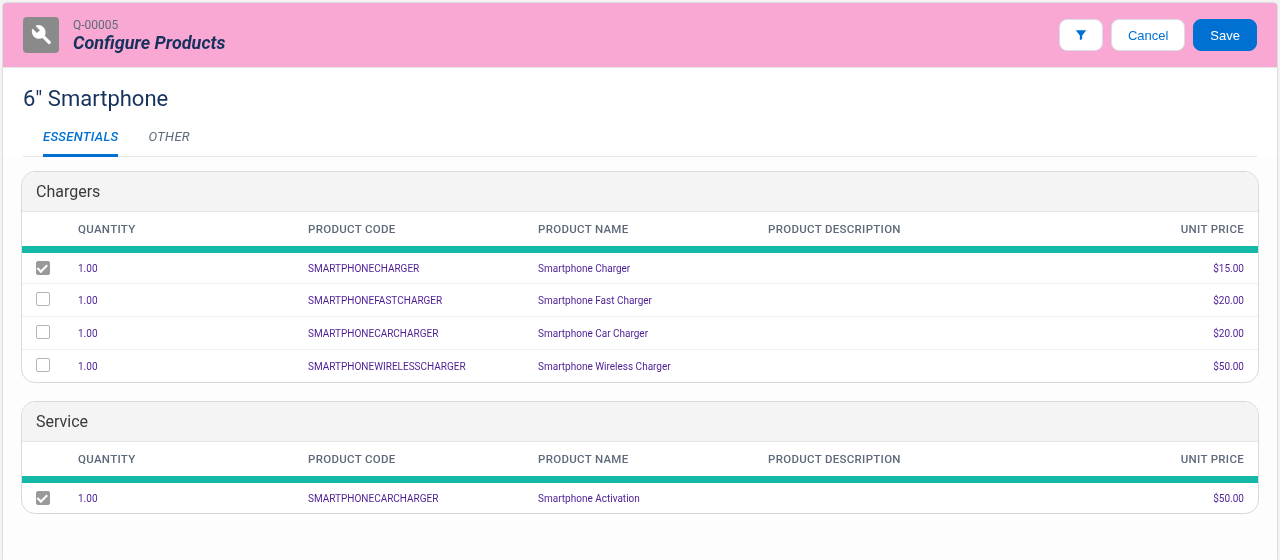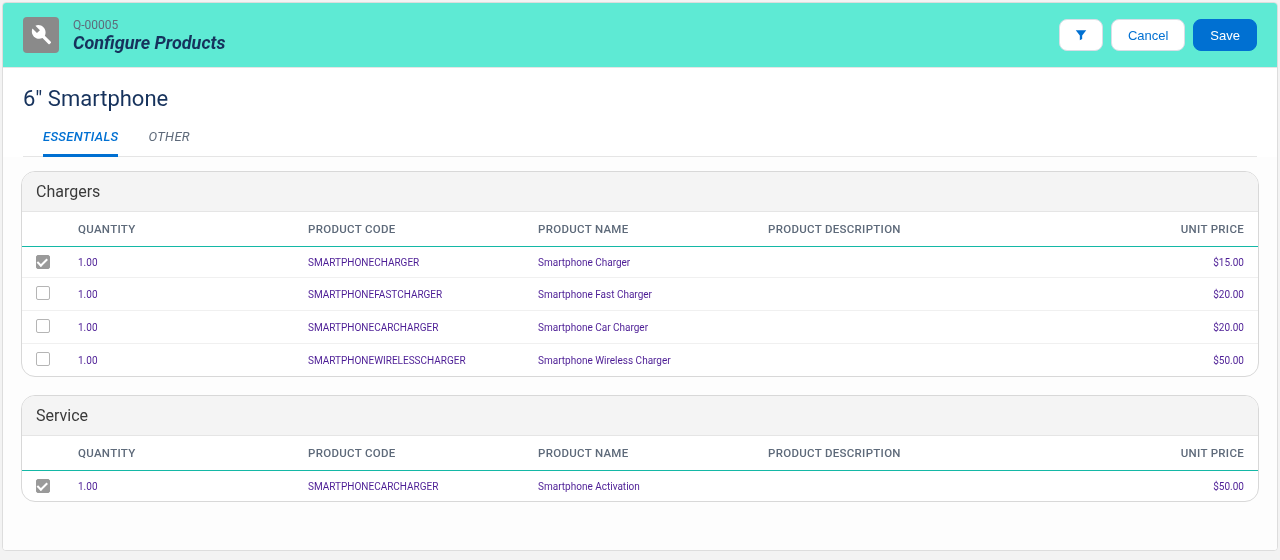--- a/index.html
+++ b/index.html
@@ -14,21 +14,21 @@
     border: 1px solid #ddd;
     border-radius: 4px;
     margin: 2px;
     overflow: hidden;
   }
   .header {
     display: flex;
     align-items: center;
     padding: 14px 20px;
     border-bottom: 1px solid #e5e5e5;
-    background: #5eead4;
+    background: #f9a8d4;
     justify-content: space-between;
   }
   .header-left {
     display: flex;
     align-items: center;
     gap: 14px;
     flex: 1;
   }
   .app-icon {
     width: 36px;
@@ -100,21 +100,21 @@
     border-bottom: 1px solid #e5e5e5;
   }
   table { width: 100%; border-collapse: collapse; }
   thead th {
     text-align: left;
     font-size: 11.5px;
     font-weight: 500;
     letter-spacing: 0.3px;
     color: #5e6a7a;
     padding: 10px 14px;
-    border-bottom: 1px solid #14b8a6;
+    border-bottom: 7px solid #14b8a6;
   }
   tbody td {
     padding: 8px 14px;
     font-size: 10px;
     color: #4c1d95;
     border-bottom: 1px solid #f0f0f0;
   }
   tbody tr:last-child td { border-bottom: none; }
   th.col-price, td.col-price { text-align: right; }
   td.col-check { width: 36px; }

